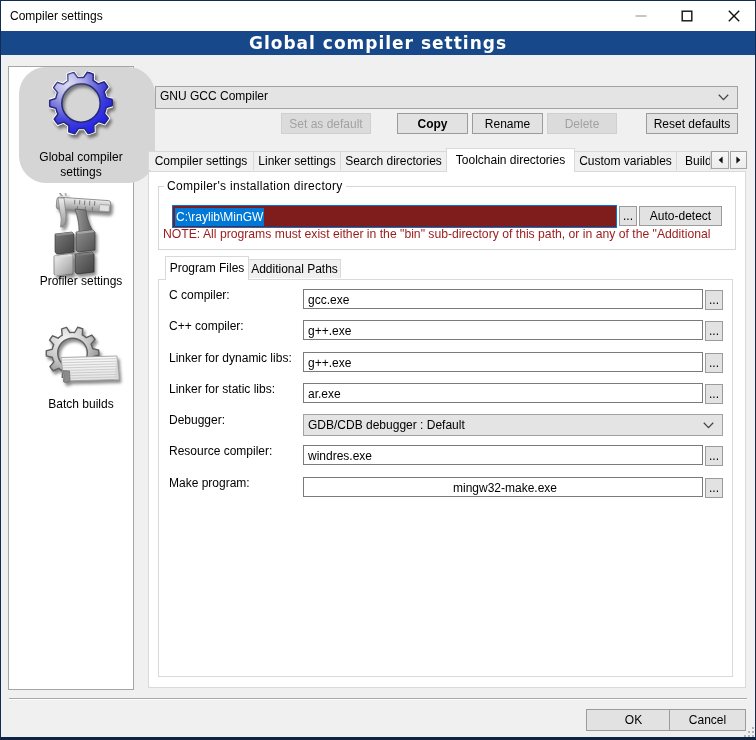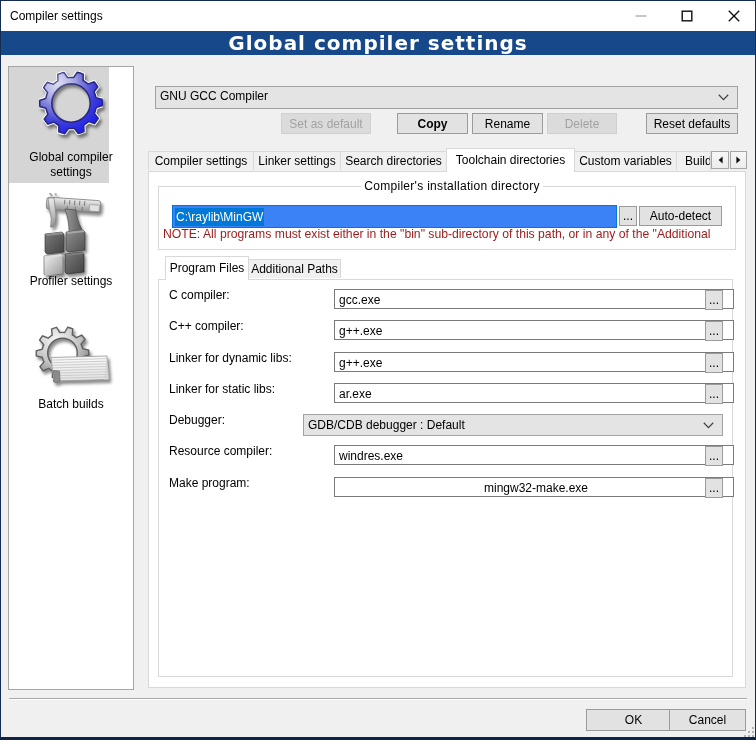--- a/index.html
+++ b/index.html
@@ -11,31 +11,31 @@
           background:#f0f0f0;box-sizing:content-box;}
   
   #titlebar{left:0;top:0;width:754px;height:30px;background:#fff;}
   #title-text{left:9px;top:0;height:30px;line-height:30px;font-size:12px;color:#000;}
   .caption-btn{top:0;height:30px;width:30px;display:flex;align-items:center;justify-content:center;}
   #btn-min{left:625px;}
   #btn-max{left:671px;}
   #btn-close{left:718px;}
   
   #header{left:0;top:30px;width:754px;height:24px;background:#17498a;
-          color:#fff;text-align:center;line-height:24px;font-weight:bold;font-size:20px;
+          color:#fff;text-align:center;line-height:24px;font-weight:bold;font-size:17px;
           font-family:"DejaVu Sans",sans-serif;letter-spacing:1px;}
   
   #sidebar{left:7px;top:65px;width:124px;height:622px;background:#fff;border:1px solid #a5a5a5;}
-  .side-item{left:0;width:100px;text-align:center;}
+  .side-item{left:10px;width:136px;text-align:center;border-radius:27px;}
   #side-item-0{top:0;height:116px;background:#d5d5d5;}
   .side-label{width:124px;text-align:center;font-size:12px;line-height:15px;}
   
   fieldset{position:absolute;margin:0;padding:0;border:1px solid #d7d7d7;border-radius:0;}
   fieldset legend{font-size:12px;margin-left:5px;padding:0 3px;}
-  #fs-installdir legend{letter-spacing:0.3px;text-align:center;}
+  #fs-installdir legend{letter-spacing:0.3px;}
   #fs-compiler{left:147px;top:64px;width:595px;height:79px;background:transparent;z-index:2;}
   #fs-installdir{left:157px;top:178px;width:576px;height:69px;background:#fff;z-index:2;}
   #fs-installdir legend{background:#fff;}
   
   .combo{background:#e4e4e4;border:1px solid #a2a2a2;display:flex;align-items:center;}
   #combo-compiler{left:154px;top:85px;width:581px;height:21px;}
   #combo-compiler .combo-label{position:relative;top:-2px;}
   .combo .combo-label{padding-left:4px;flex:1;}
   .combo .chev{margin-right:8px;}
   
@@ -58,36 +58,36 @@
   #tab-2{left:192px;width:107px;}
   #tab-3{left:298px;width:129px;}
   #tab-4{left:426px;width:103px;}
   #tab-5{left:528px;width:35px;}
   .tab-arrow{position:absolute;top:3px;width:18px;height:18px;box-sizing:border-box;background:linear-gradient(#f6f6f6,#ececec);
              border:1px solid #a5a5a5;display:flex;align-items:center;justify-content:center;z-index:4;}
   #tab-arrow-left{left:563px;}
   #tab-arrow-right{left:582px;width:17px;}
   #tabpage{left:147px;top:170px;width:596px;height:515px;background:#fff;border:1px solid #d9d9d9;z-index:1;}
   
-  #dir-input{left:171px;top:204px;width:443px;height:21px;background:#3b82f6;
+  #dir-input{left:171px;top:204px;width:443px;height:21px;background:#7f1d1d;
              border:1px solid #0078d7;display:flex;align-items:center;z-index:3;}
   #dir-input .sel{background:#0078d7;color:#fff;margin-left:2px;padding:2px 1px;}
   #btn-browse-dir{left:618px;top:205px;width:18px;height:20px;z-index:3;}
   #btn-autodetect{left:638px;top:205px;width:83px;height:20px;z-index:3;}
   #note-text{left:162px;top:226px;width:560px;height:14px;color:#9b1a1a;white-space:nowrap;overflow:hidden;z-index:3;font-size:12.2px;}
   
   #innertabbar{left:157px;top:255px;width:574px;height:23px;z-index:2;}
   #itab-0{left:7px;width:84px;}
   #itab-1{left:90px;width:93px;}
   #innerpage{left:157px;top:278px;width:573px;height:396px;background:#fff;border:1px solid #d9d9d9;z-index:1;}
   
   .frow{position:absolute;left:157px;width:474px;height:22px;z-index:2;}
   .frow .flabel{position:absolute;left:11px;top:-1px;}
   .frow .finput{position:absolute;left:145px;top:0;width:400px;height:20px;border:1px solid #7a7a7a;
-                background:#fff;line-height:20px;padding-left:4px;box-sizing:border-box;margin-left:31px;}
+                background:#fff;line-height:20px;padding-left:4px;box-sizing:border-box;}
   .frow .fbrowse{position:absolute;left:547px;top:1px;width:18px;height:20px;}
   .frow .fcombo{position:absolute;left:145px;top:0;width:420px;height:22px;box-sizing:border-box;}
   
   #footer-sep{left:8px;top:697px;width:738px;height:1px;background:#a9a9a9;border-bottom:1px solid #fff;}
   #btn-ok{left:585px;top:708px;width:95px;height:22px;}
   #btn-cancel{left:668px;top:708px;width:77px;height:22px;}
   .grip-dot{position:absolute;width:2px;height:2px;background:#b4b4b4;}
   .icon-shadow{filter:drop-shadow(2px 3px 1.5px rgba(0,0,0,0.45));}
 </style>
 </head>

